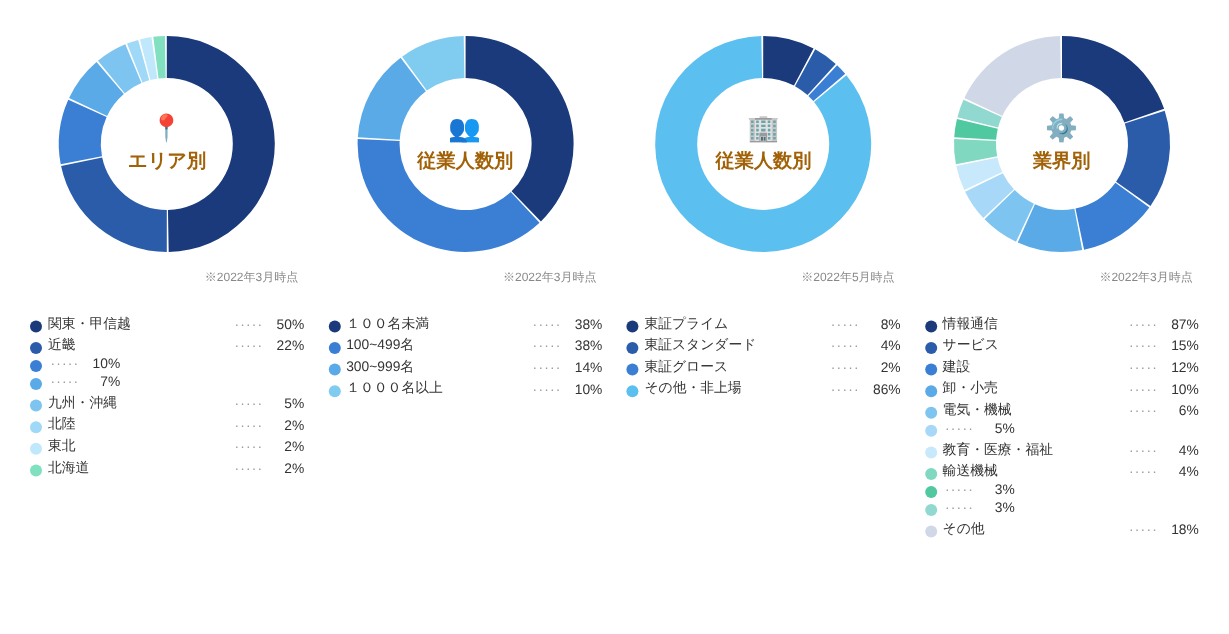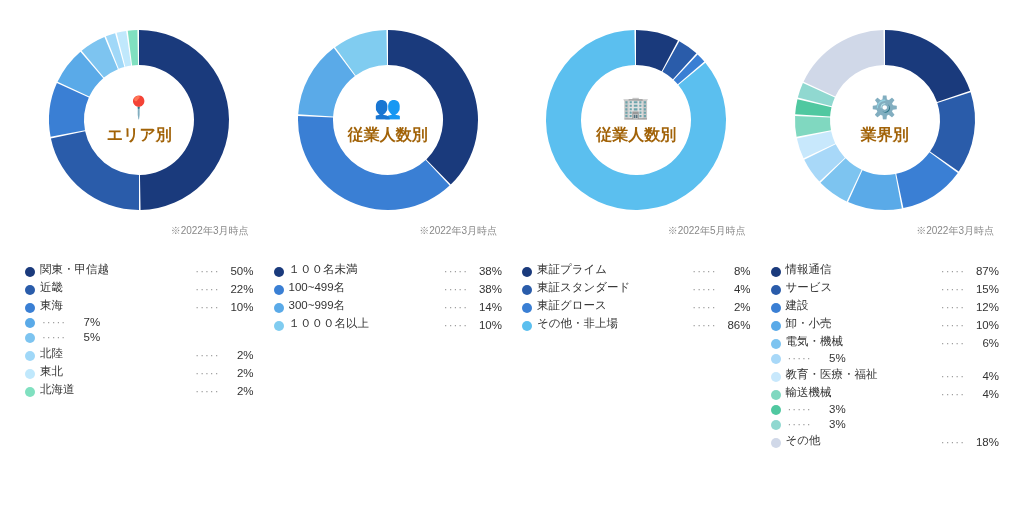--- a/index.html
+++ b/index.html
@@ -120,31 +120,31 @@
           <span class="legend-pct">50%</span>
         </div>
         <div class="legend-item">
           <div class="legend-dot" style="background-color: rgb(42, 92, 170);"></div>
           <span class="legend-name">近畿</span>
           <span class="legend-dots">·····</span>
           <span class="legend-pct">22%</span>
         </div>
         <div class="legend-item">
           <div class="legend-dot" style="background-color: rgb(58, 127, 212);"></div>
-          <span class="legend-name">東海</span>
           <span class="legend-dots">·····</span>
           <span class="legend-pct">10%</span>
         </div>
         <div class="legend-item">
           <div class="legend-dot" style="background-color: rgb(90, 170, 232);"></div>
           <span class="legend-dots">·····</span>
           <span class="legend-pct">7%</span>
         </div>
         <div class="legend-item">
           <div class="legend-dot" style="background-color: rgb(125, 196, 240);"></div>
+          <span class="legend-name">九州・沖縄</span>
           <span class="legend-dots">·····</span>
           <span class="legend-pct">5%</span>
         </div>
         <div class="legend-item">
           <div class="legend-dot" style="background-color: rgb(160, 216, 248);"></div>
           <span class="legend-name">北陸</span>
           <span class="legend-dots">·····</span>
           <span class="legend-pct">2%</span>
         </div>
         <div class="legend-item">

